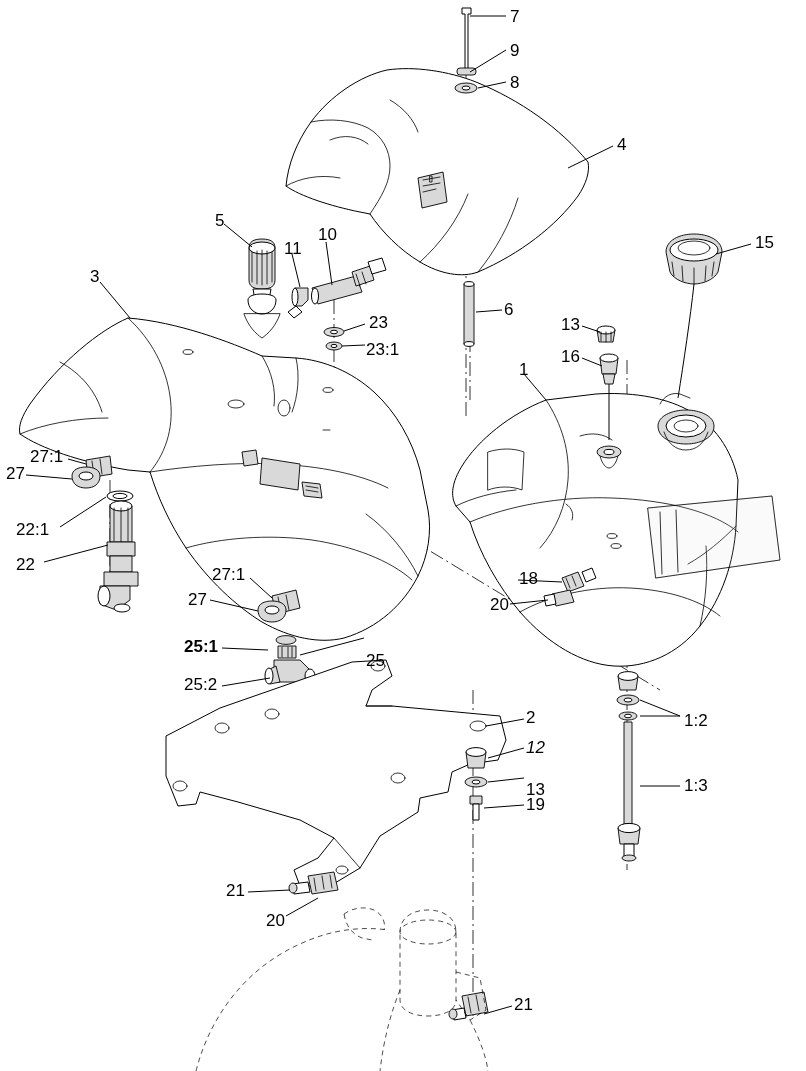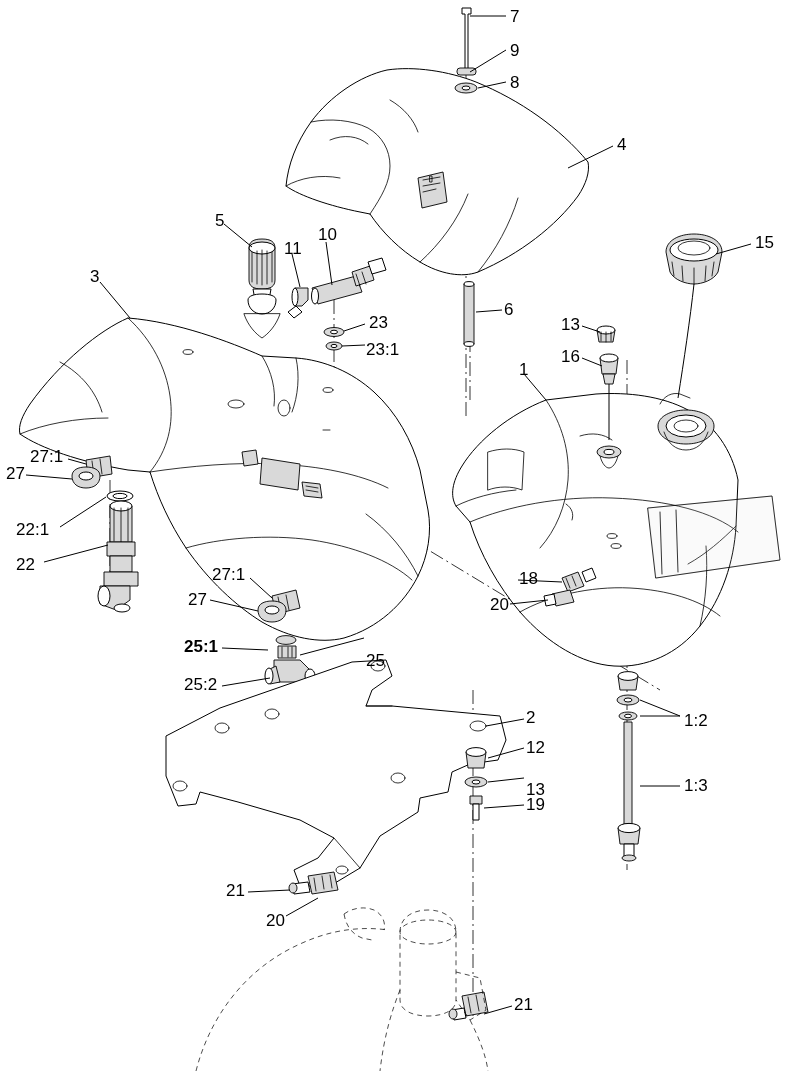--- a/index.html
+++ b/index.html
@@ -404,20 +404,20 @@
   <div class="callout" style="left:212px; top:566px;">27:1</div>
   <div class="callout" style="left:188px; top:591px;">27</div>
   <div class="callout" style="left:184px; top:638px;font-weight:bold;">25:1</div>
   <div class="callout" style="left:366px; top:652px;">25</div>
   <div class="callout" style="left:184px; top:676px;">25:2</div>
   <div class="callout" style="left:519px; top:570px;">18</div>
   <div class="callout" style="left:490px; top:596px;">20</div>
   <div class="callout" style="left:684px; top:712px;">1:2</div>
   <div class="callout" style="left:684px; top:777px;">1:3</div>
   <div class="callout" style="left:526px; top:709px;">2</div>
-  <div class="callout" style="left:526px; top:739px;">12</div>
+  <div class="callout" style="left:526px; top:739px;font-style:italic;">12</div>
   <div class="callout" style="left:526px; top:769px;margin-top:12px;">13</div>
   <div class="callout" style="left:526px; top:796px;">19</div>
   <div class="callout" style="left:226px; top:882px;">21</div>
   <div class="callout" style="left:266px; top:912px;">20</div>
   <div class="callout" style="left:514px; top:996px;">21</div>
 
 </div>
 
 </body></html>

